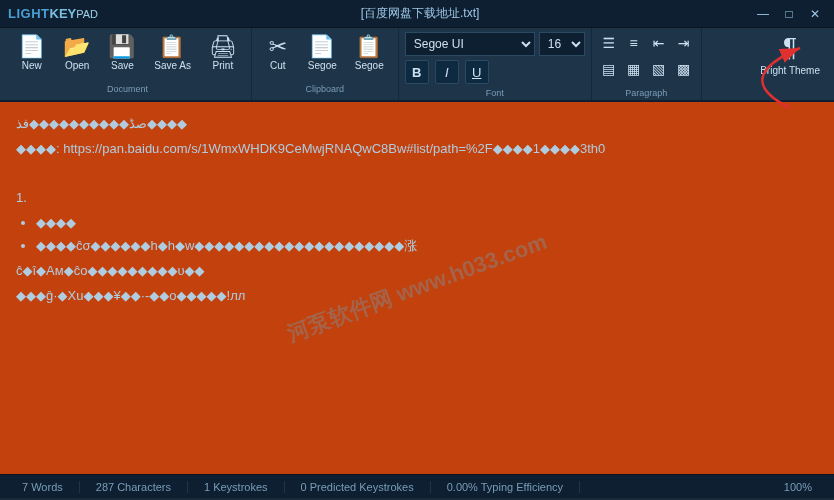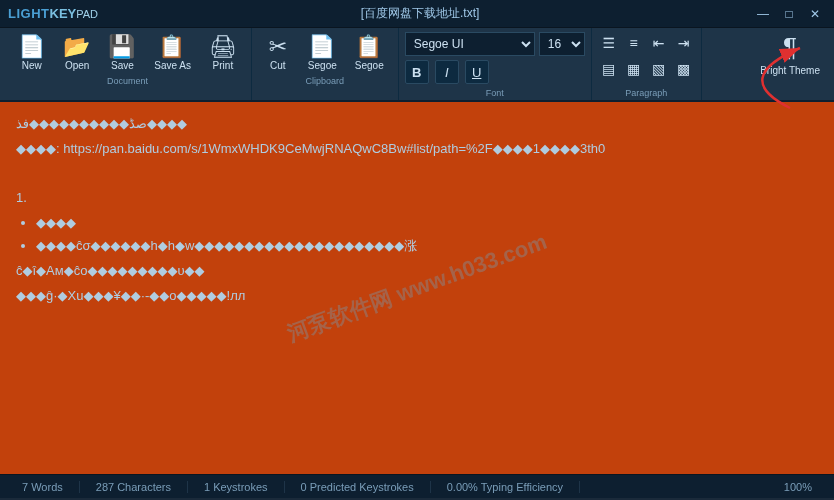--- a/index.html
+++ b/index.html
@@ -74,21 +74,21 @@
       flex-direction: column;
       align-items: center;
       padding: 4px 6px 0;
       border-right: 1px solid #0d2a40;
       position: relative;
     }
     .ribbon-group-label {
       font-size: 9px;
       color: #7a9db8;
       position: absolute;
-      bottom: 14px;
+      bottom: 6px;
       white-space: nowrap;
     }
     .ribbon-items {
       display: flex;
       align-items: flex-start;
       gap: 2px;
       flex: 1;
       padding-bottom: 16px;
     }
     .ribbon-btn {

